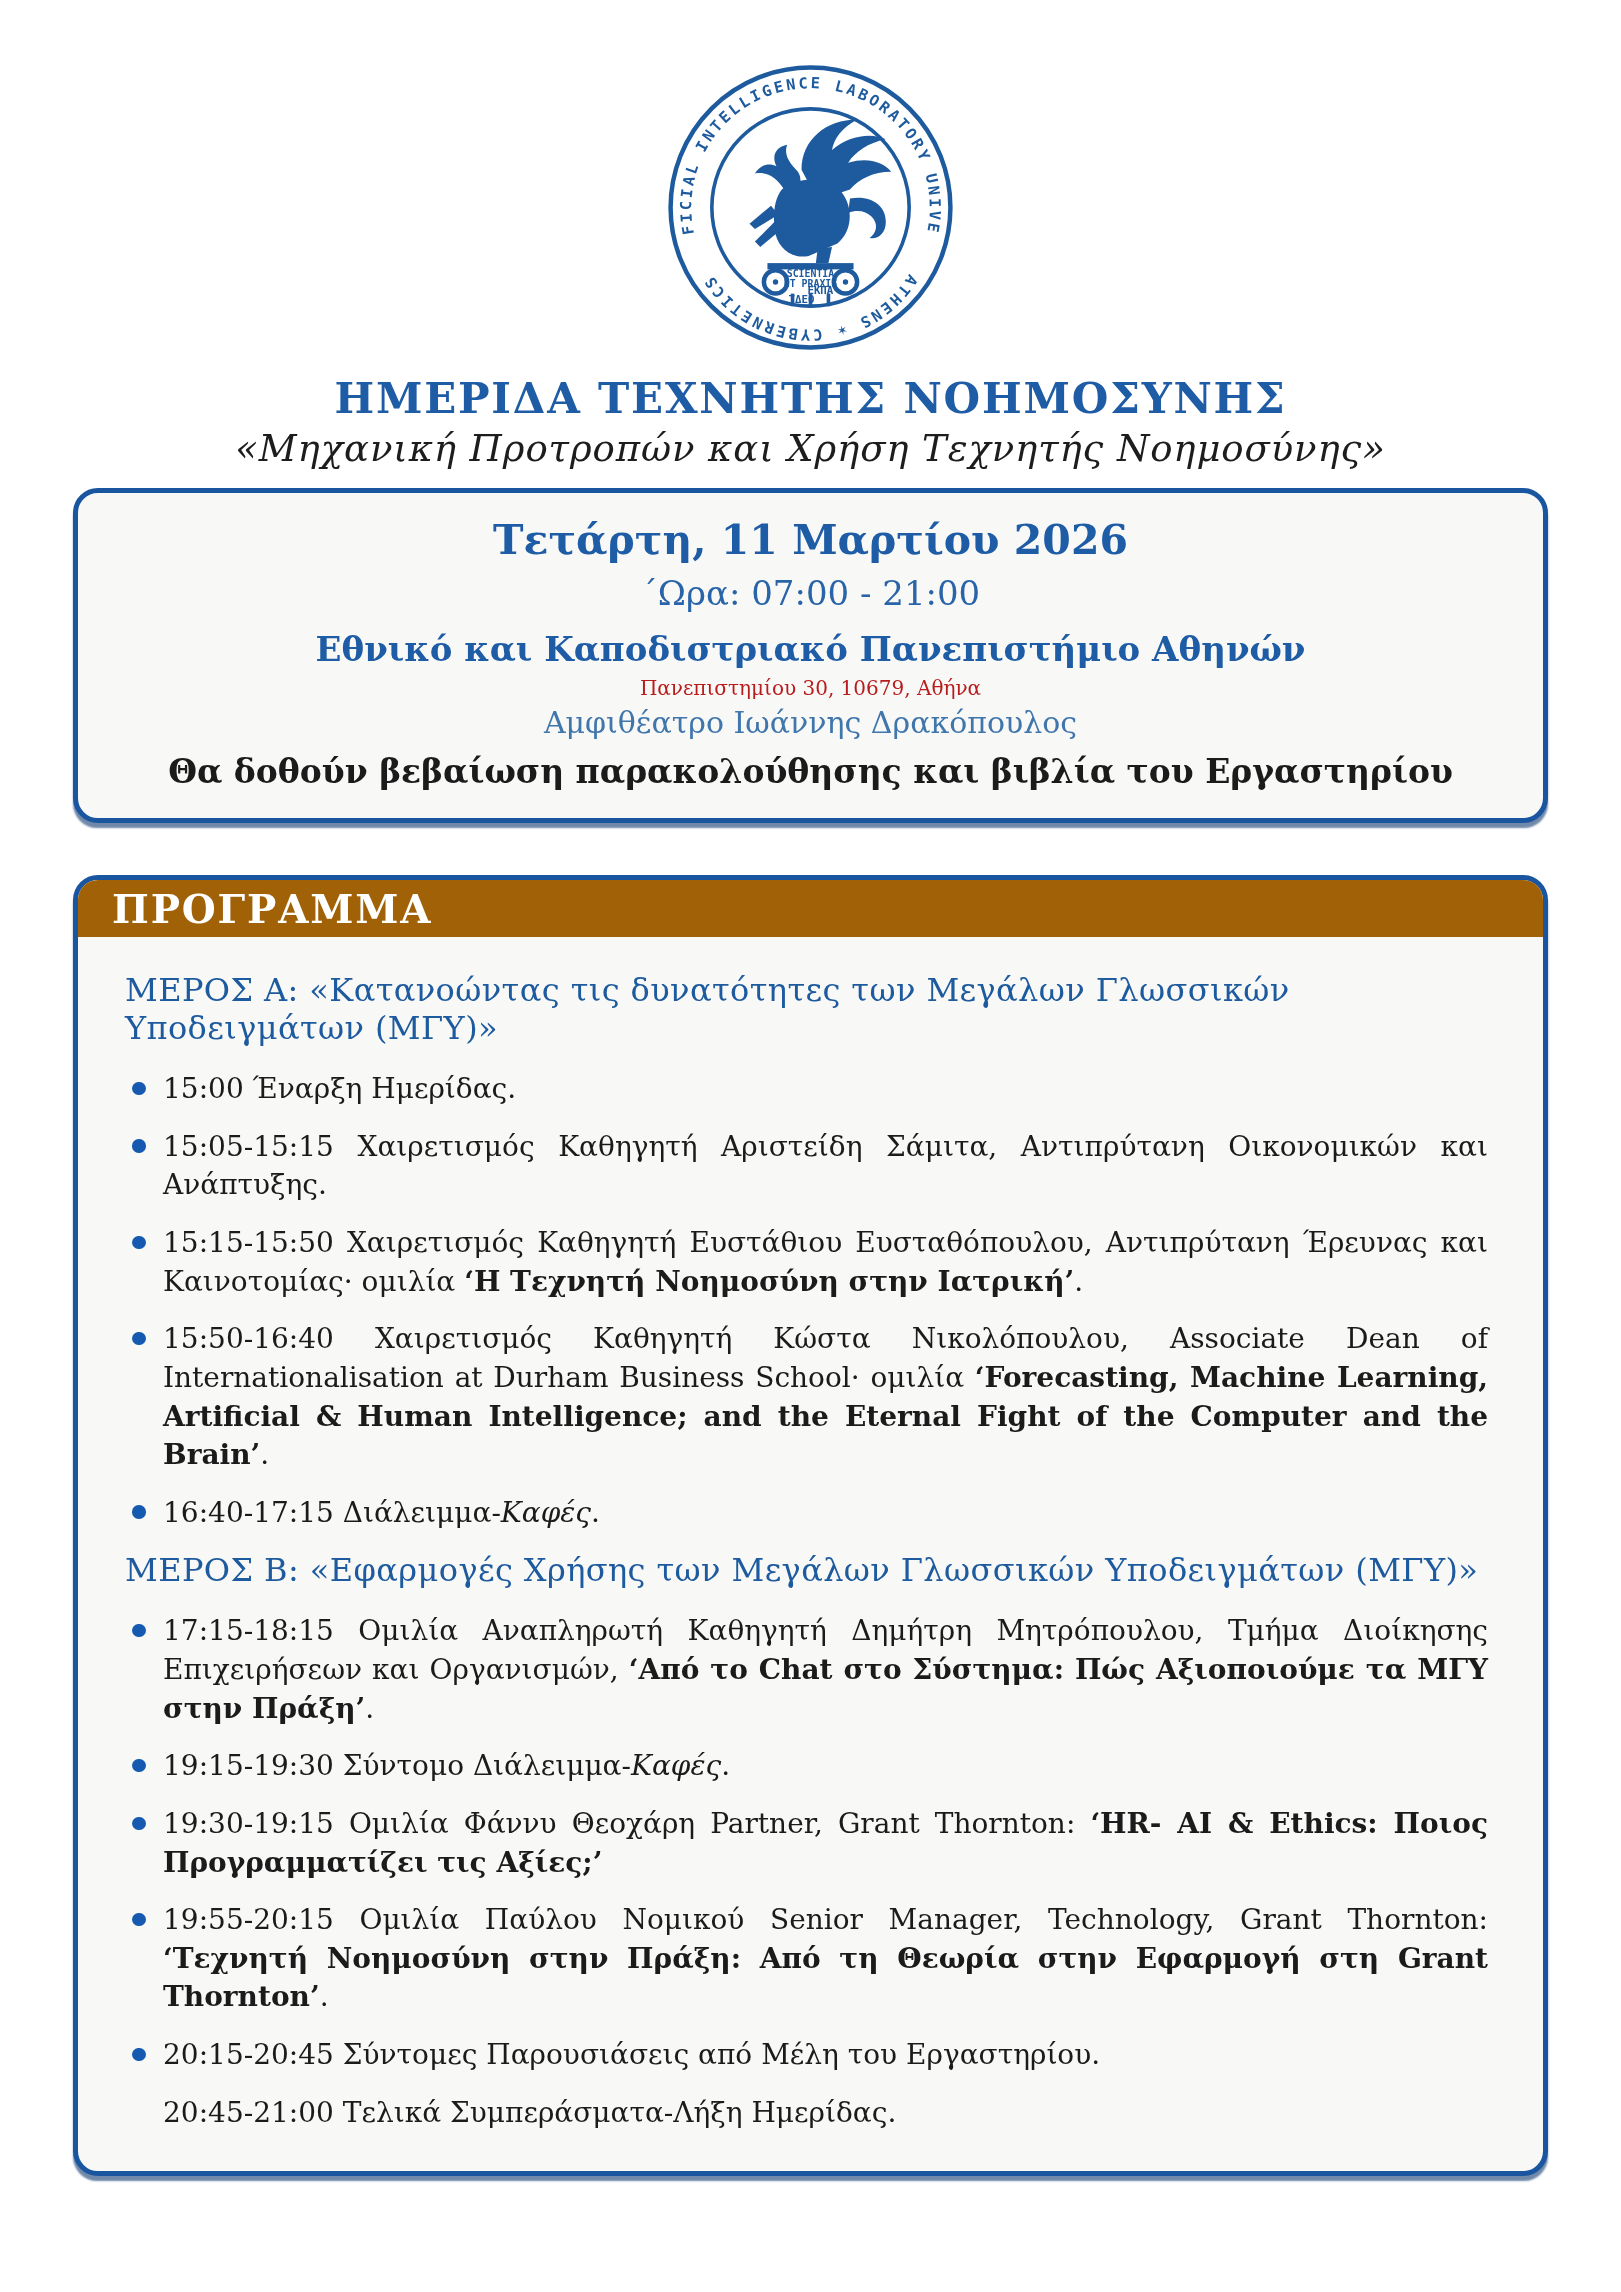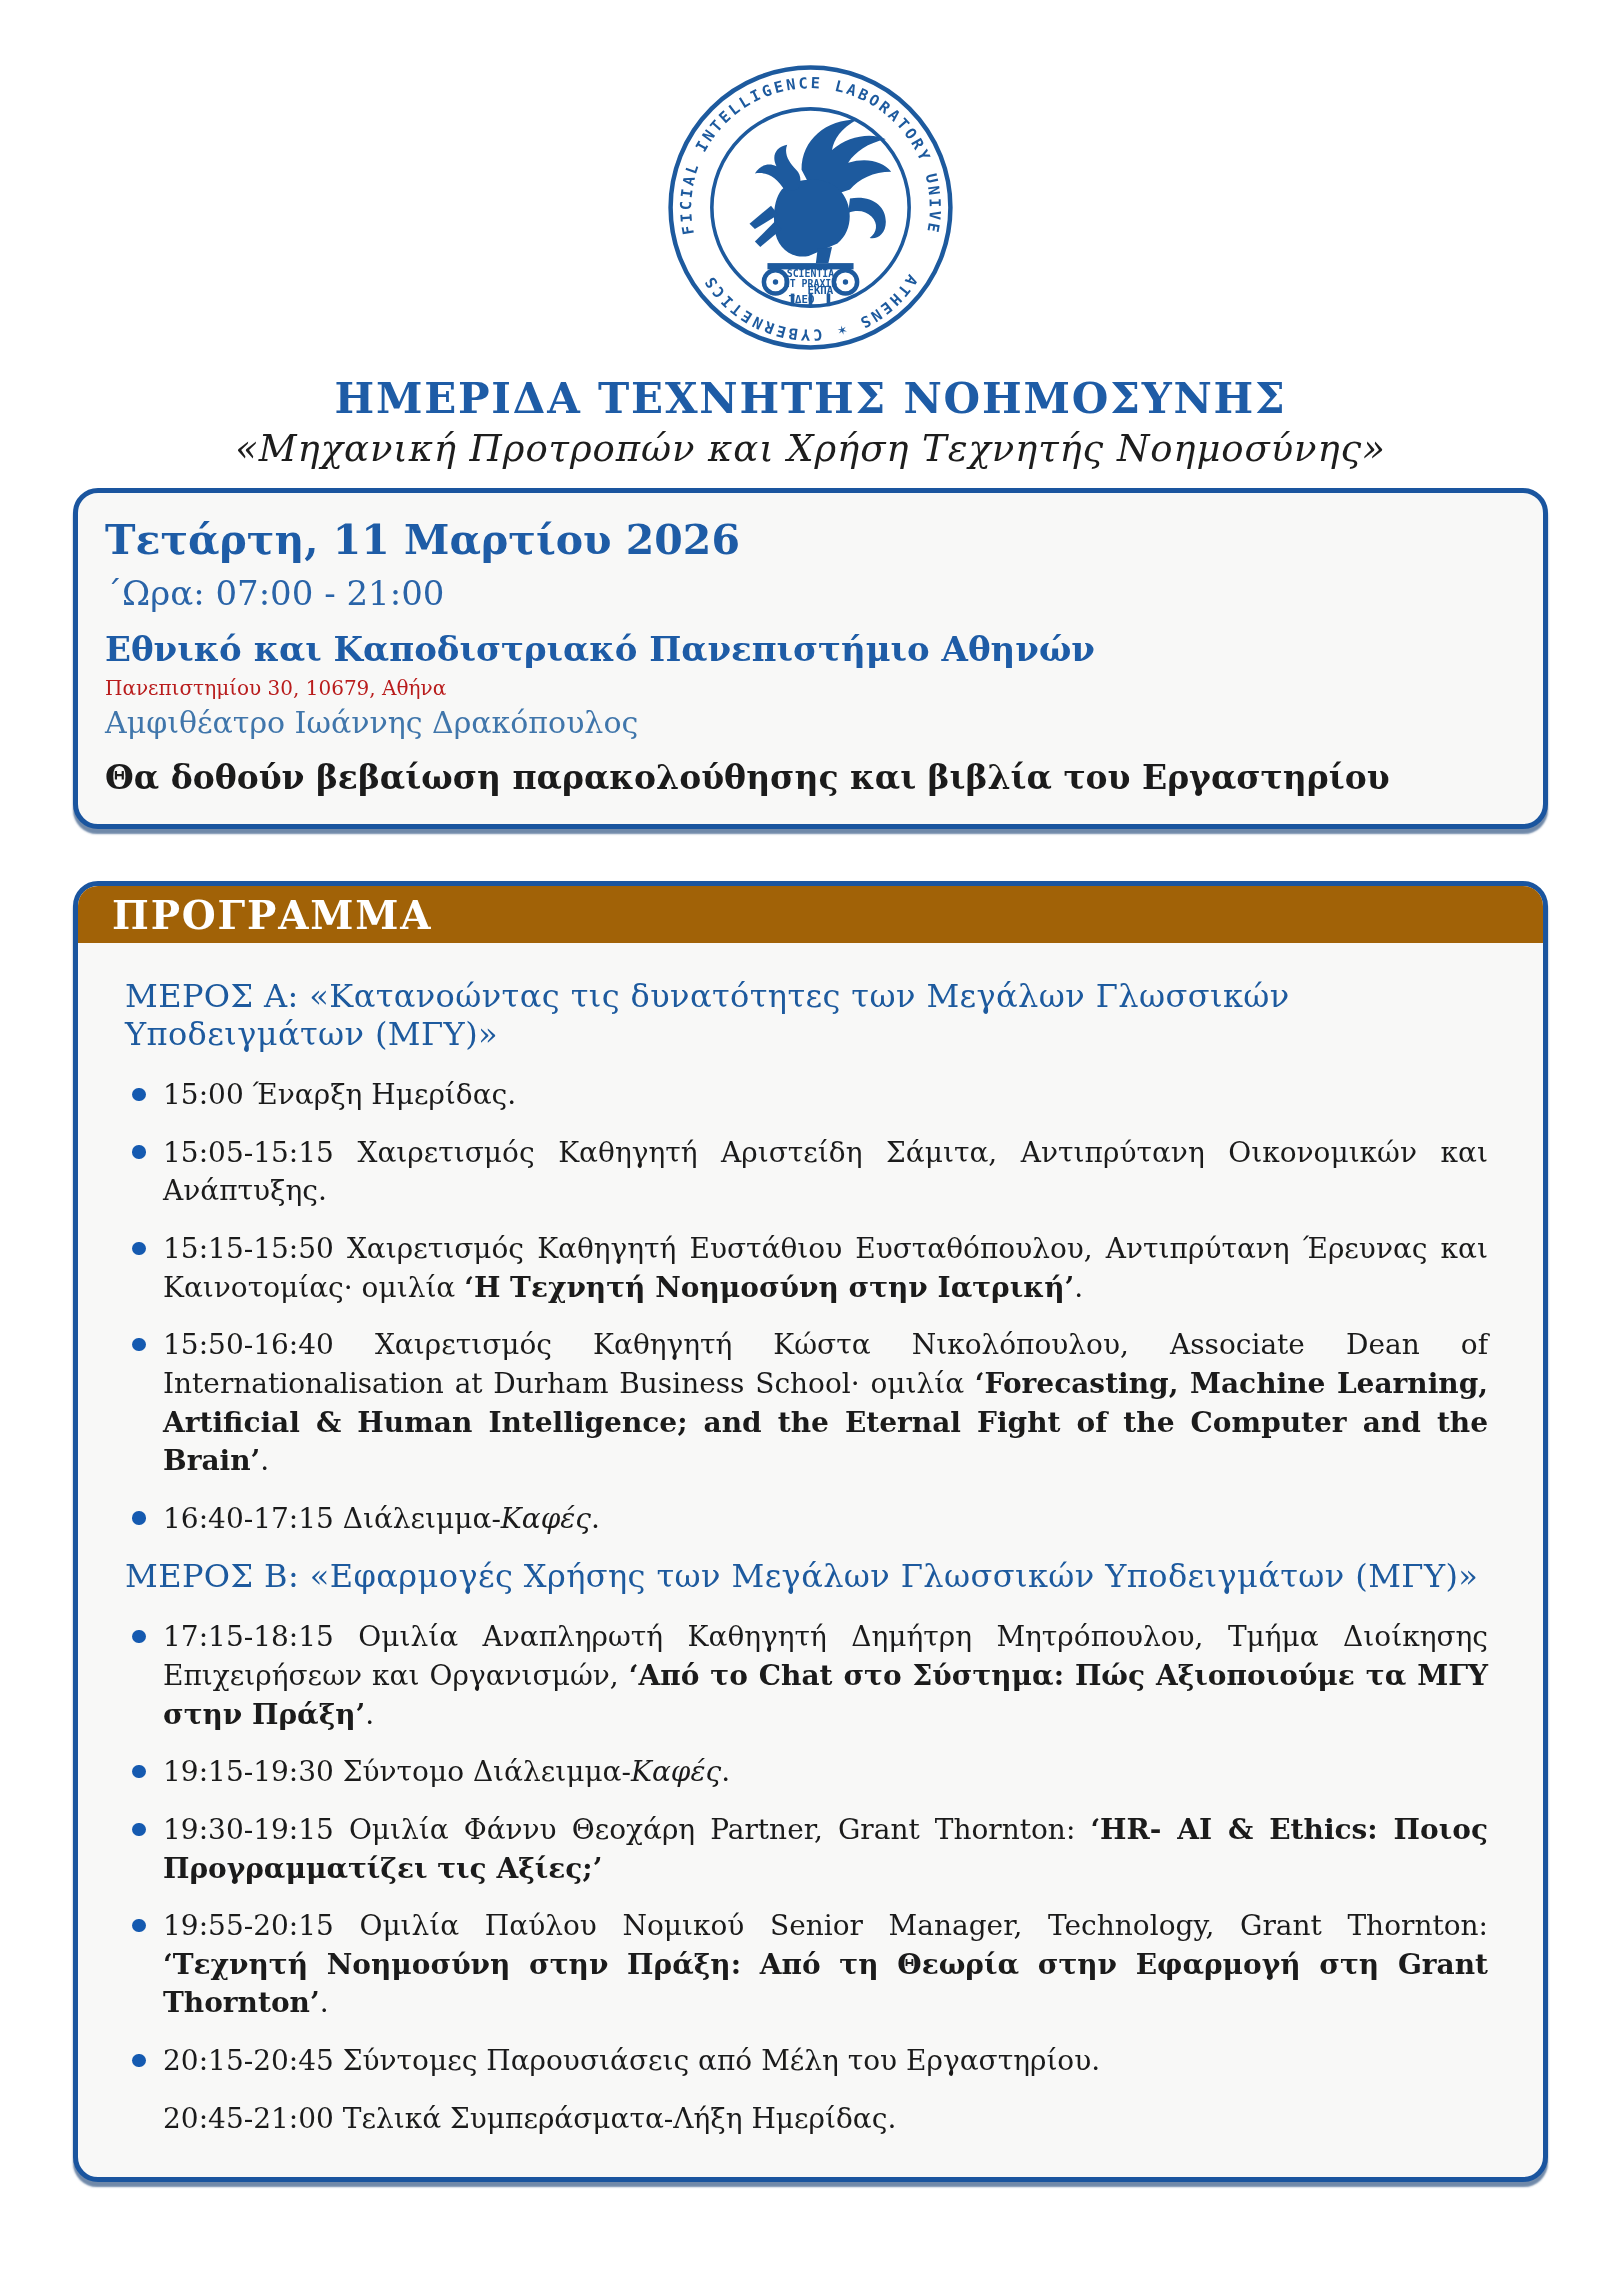--- a/index.html
+++ b/index.html
@@ -19,26 +19,26 @@
     font-size:37px; font-style:italic; color:#1d1d1d; letter-spacing:0.9px;
   }
   
   .rbox{
     margin:0 73px; background:#f8f8f7;
     border:5.4px solid #1a559f; border-radius:25px;
     box-shadow:0 5.4px 1.8px -0.9px rgba(17,59,112,0.6);
     box-sizing:border-box;
   }
   
-  .info-box{ margin-top:18px; padding:23px 27px 27px 27px; }
+  .info-box{ margin-top:18px; text-align:center; padding:23px 27px 27px 27px; }
   .info-date{ font-size:41px; font-weight:bold; color:#1e5ca6; margin-bottom:9px;}
   .info-time{ font-size:34px; color:#2a64a8; margin-bottom:16px;}
   .info-univ{ font-size:34px; font-weight:bold; color:#1e5ca6; margin-bottom:7.2px;}
   .info-addr{ font-size:20px; color:#b91c1c; margin-bottom:5.4px;}
-  .info-venue{ font-size:30px; color:#4076ab; margin-bottom:18px;}
+  .info-venue{ font-size:30px; color:#4076ab; margin-bottom:12px;}
   .info-note{ font-size:33px; font-weight:bold; color:#1b1b1b;}
   
   .program-box{ margin-top:52px; padding:0; overflow:hidden; border-radius:25px;}
   .program-bar{
     background:#a16207; height:57px; display:flex; align-items:center;
     padding-left:34px;
   }
   .program-bar-title{
     color:#ffffff; font-size:39px; font-weight:bold; letter-spacing:1.8px;
   }

